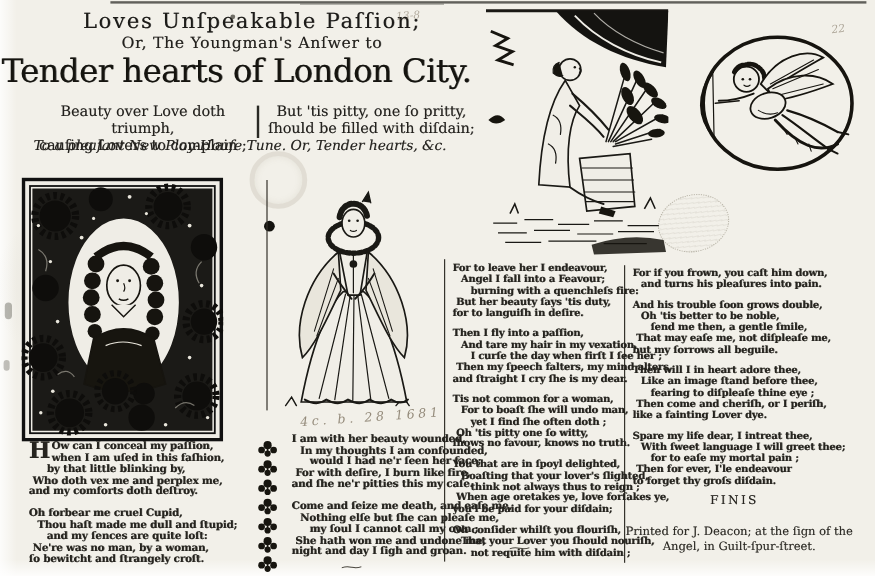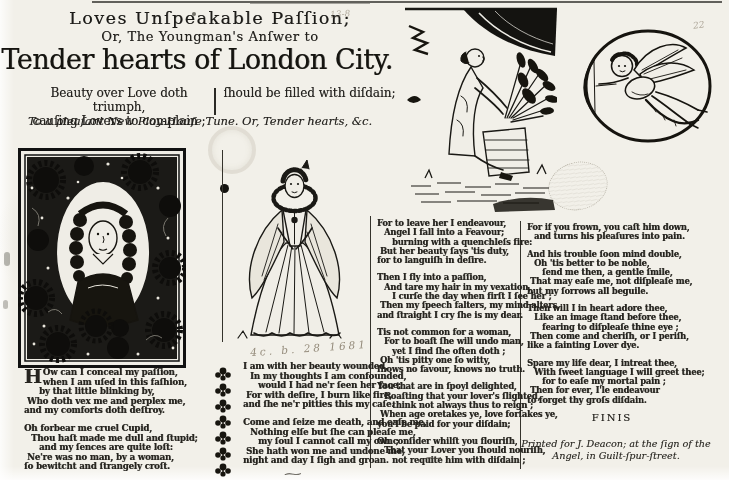--- a/index.html
+++ b/index.html
@@ -47,21 +47,21 @@
   #col1{left:24px;top:368px;width:190px;font-size:8.6px;line-height:9.6px;}
   #col2{left:243px;top:362px;width:135px;font-size:8.6px;line-height:9.6px;}
   #col3{left:377px;top:219px;width:142px;font-size:8.3px;line-height:9.3px;}
   #col4{left:527px;top:223px;width:178px;font-size:8.3px;line-height:9.3px;}
   .dropcap{float:left;font-size:19px;line-height:17px;margin:0 1px 0 0;font-weight:bold;}
   .rule-v{background:#35332c;width:1.4px;}
   .finis{left:527px;top:412px;width:170px;text-align:center;font-size:10px;
     letter-spacing:2px;font-weight:normal;color:#24221d;text-shadow:0.3px 0 rgba(0,0,0,.4);}
   .imprint{left:520px;top:438px;width:192px;text-align:center;font-size:9.6px;
     line-height:12px;color:#2b2923;text-shadow:0.25px 0 rgba(0,0,0,.35);}
-  .imprint .it{font-style:italic;}
+  .imprint .it{}
   .endsquiggle{color:#4a473f;font-size:10px;letter-spacing:-1px;transform:scaleX(2.6);}
   
   .hand{font-style:italic;color:#7e7361;}
   .stain-ring{border-radius:50%;border:4px solid rgba(150,140,115,0.18);
     box-shadow:inset 0 0 6px rgba(150,140,115,0.15);}
   .stamp{border:1.5px dotted rgba(125,118,100,0.45);border-radius:50%;
     transform:rotate(-14deg);background:
       repeating-linear-gradient(10deg, rgba(120,112,95,0.10) 0 1px, rgba(0,0,0,0) 1px 4px);}
   .inkdot{background:#14130f;border-radius:50%;}
   .speck{background:#3a382f;border-radius:50%;}
@@ -77,20 +77,21 @@
 
   <div class="abs hdr1">Loves Unſpeakable Paſſion;</div>
   <div class="abs hdr2">Or, The Youngman's Anſwer to</div>
   <div class="abs hdrMain">Tender hearts of London City.</div>
   <div class="abs epiL">
     <div>Beauty over Love doth triumph,</div>
     <div>cauſing Lovers to complain ;</div>
   </div>
   <div class="abs epiDiv"></div>
   <div class="abs epiR">
+    <div>But 'tis pitty, one ſo pritty,</div>
     <div>ſhould be filled with diſdain;</div>
   </div>
   <div class="abs tune">To a pleaſant New Play-Houſe Tune. Or, Tender hearts, &amp;c.</div>
 
   <div class="abs hand" style="left:330px;top:9px;font-size:9px;opacity:.55;transform:rotate(-4deg);">13-8</div>
   <div class="abs hand" style="left:693px;top:20px;font-size:9px;opacity:.6;transform:rotate(-8deg);">22</div>
   <div class="abs hand" style="left:250px;top:342px;font-size:10.5px;letter-spacing:3px;opacity:.8;transform:rotate(-4deg);">4c. b. 28 1681</div>
 
   <div class="abs stain-ring" style="left:208px;top:126px;width:40px;height:40px;"></div>
   <div class="abs stamp" style="left:548px;top:162px;width:58px;height:46px;"></div>
@@ -392,21 +393,21 @@
         <p>That your Lover you ſhould nouriſh,</p>
         <p>not requite him with diſdain ;</p>
       </div>
     </div>
   <div id="col4" class="abs verse">
       <div class="stanza">
         <p>For if you frown, you caſt him down,</p>
         <p>and turns his pleaſures into pain.</p>
       </div>
       <div class="stanza">
-        <p>And his trouble ſoon mind double,</p>
+        <p>And his trouble ſoon grows double,</p>
         <p>Oh 'tis better to be noble,</p>
         <p>ſend me then, a gentle ſmile,</p>
         <p>That may eaſe me, not diſpleaſe me,</p>
         <p>but my ſorrows all beguile.</p>
       </div>
       <div class="stanza">
         <p>Then will I in heart adore thee,</p>
         <p>Like an image ſtand before thee,</p>
         <p>fearing to diſpleaſe thine eye ;</p>
         <p>Then come and cheriſh, or I periſh,</p>

